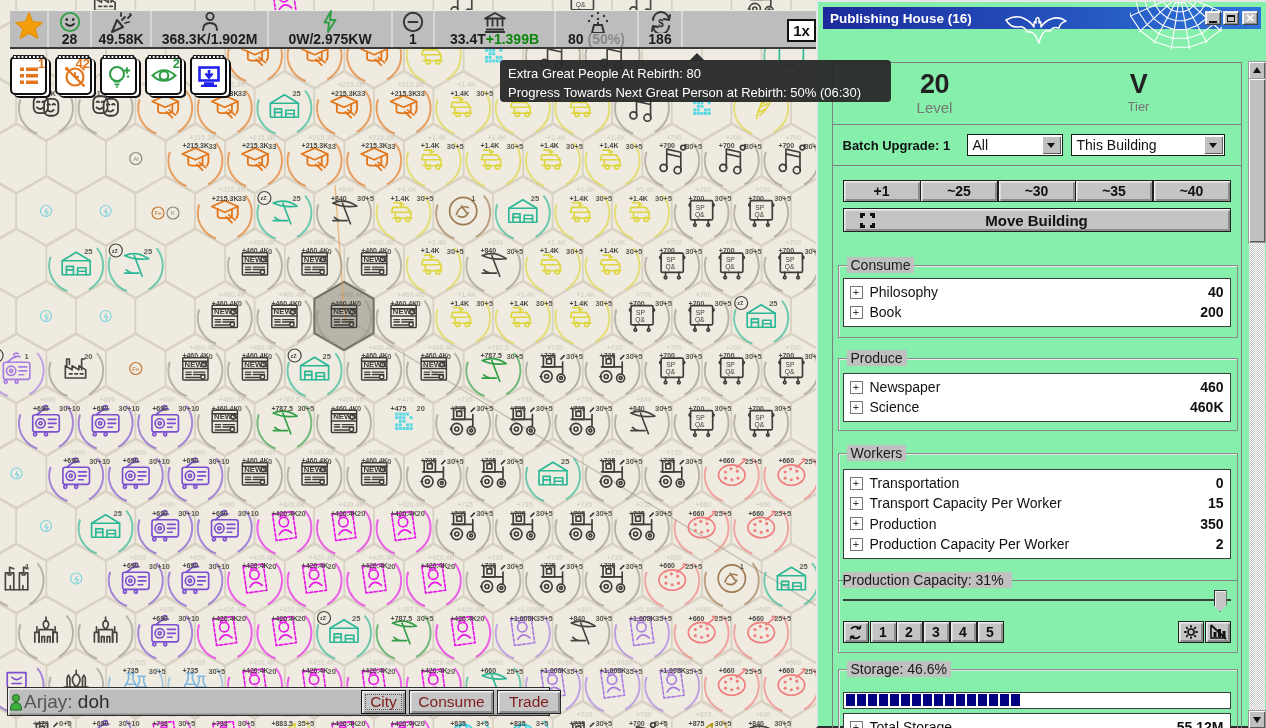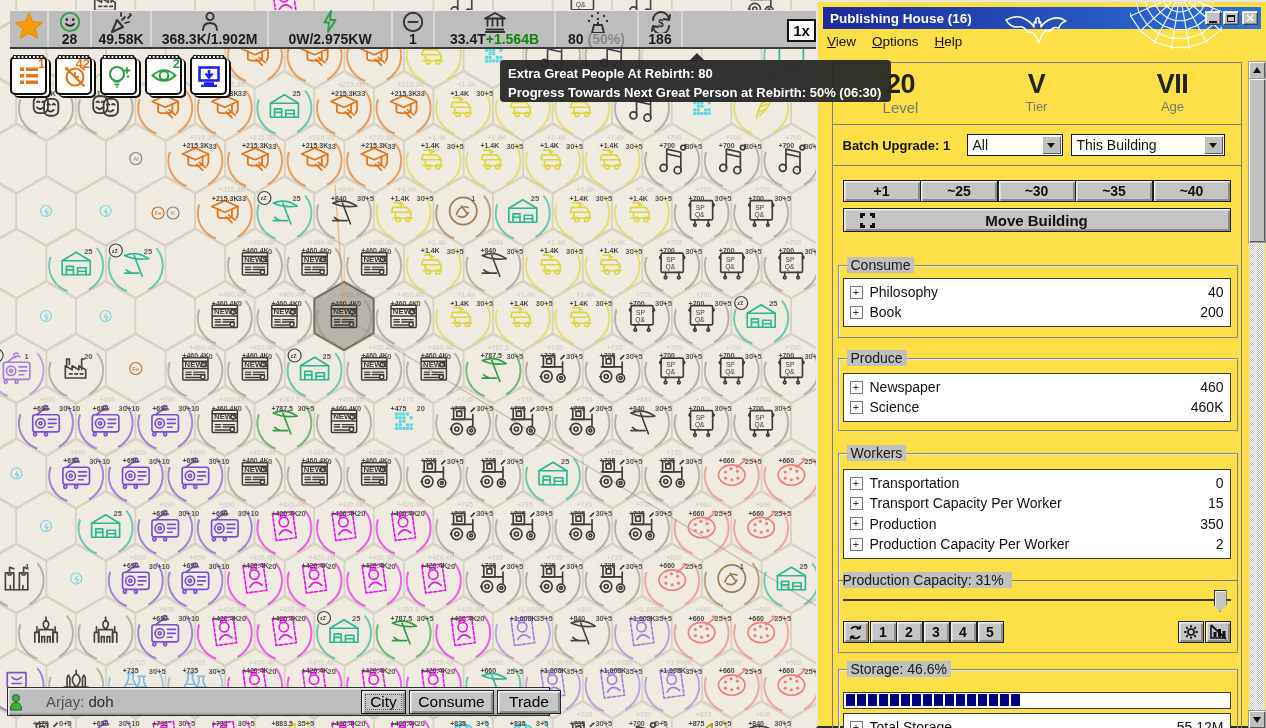--- a/index.html
+++ b/index.html
@@ -10,45 +10,45 @@
 #topbar .num{font-size:14px;font-weight:bold;color:#1c1c1c;line-height:13px;white-space:nowrap}
 #topbar .ico{height:21px;display:flex;align-items:flex-end;justify-content:center}
 .green{color:#0c860c}
 .dim{color:#8a8a8a;font-weight:bold}
 
 .pad{position:absolute;width:37px;height:39px;background:#fff;border:2px solid #101010;border-radius:5px;box-shadow:3px 2px 0 -1px #fff,4px 3px 0 0 #101010;display:flex;align-items:center;justify-content:center}
 .pad .coil{position:absolute;top:-4px;left:1px;right:1px;height:7px;background-image:radial-gradient(circle at 1.8px 3px,#fff 0 0.9px,#141414 1px 2.1px,transparent 2.3px);background-size:3.8px 7px;background-repeat:repeat-x}
 .pad .sup{position:absolute;top:-2px;right:0px;font-size:13px;font-weight:bold}
 
 #botbar{left:7px;top:687px;width:543px;height:29px;background:#bdbdbd;border:1px solid #2e2e2e;box-shadow:inset 1.5px 1.5px 0 #ececec,inset -1.5px -1.5px 0 #8f8f8f;display:flex;align-items:center}
-#botbar .lbl{font-size:15px;color:#2c2c2c;margin-left:22px}
-.btn98{background:#c6c6c6;border:1px solid #262626;box-shadow:inset 1.5px 1.5px 0 #f2f2f2,inset -2px -2px 0 #909090;font-size:15.5px;color:#000000;display:flex;align-items:center;justify-content:center;font-family:"Liberation Sans",sans-serif}
+#botbar .lbl{font-size:19px;color:#2c2c2c;margin-left:0}
+.btn98{background:#c6c6c6;border:1px solid #262626;box-shadow:inset 1.5px 1.5px 0 #f2f2f2,inset -2px -2px 0 #909090;font-size:15.5px;color:#7f1d1d;display:flex;align-items:center;justify-content:center;font-family:"Liberation Sans",sans-serif}
 
-#win{left:816px;top:0px;width:450px;height:728px;background:#fde047;border-left:2px solid #e6e6e6;border-top:2px solid #e6e6e6;border-bottom:2px solid #2e2e2e}
+#win{left:816px;top:0px;width:450px;height:728px;background:#86efac;border-left:2px solid #e6e6e6;border-top:2px solid #e6e6e6;border-bottom:2px solid #2e2e2e}
 #title{position:absolute;left:5px;top:5px;right:5px;height:22px;background:linear-gradient(90deg,#1c2a9c,#2d74d9);display:flex;align-items:center;color:#fff;font-weight:bold;font-size:13.5px;padding-left:7px}
 .tbtn{width:16px;height:14px;background:#c2c2c2;border:1px solid;border-color:#e8e8e8 #3f3f3f #3f3f3f #e8e8e8;box-shadow:inset 1px 1px 0 #fdfdfd,inset -1px -1px 0 #8a8a8a;display:flex;align-items:center;justify-content:center;margin-left:2px}
 #menu{position:absolute;left:5px;top:29px;right:5px;height:21px;display:flex;align-items:center;font-size:13.5px;color:#111}
 #menu span{margin-left:8px;margin-right:8px}
 #content{position:absolute;left:13.5px;top:60px;width:410px;height:668px;border:1px solid #7f7f7f;border-bottom:none}
 .sep{position:absolute;left:0;width:100%;border-top:1px solid #7f7f7f}
 .fld{position:absolute;left:5px;width:400px;border:1px solid #8a8a8a;box-shadow:inset 1px 1px 0 #e9e9e9}
 .fld .lg{position:absolute;top:-9px;left:8px;background:#c0c0c0;padding:0 4px;font-size:14px;color:#1a1a1a}
 .wbox{position:absolute;left:10px;width:388px;background:#fff;border:1.5px solid #3c3c3c;padding:3px 6px 2px 6px}
 .row{display:flex;align-items:center;height:20.3px;font-size:14px;color:#111}
 .row .plus{width:13px;height:13px;border:1px solid #777;font-size:11px;line-height:11px;text-align:center;color:#333;margin-right:7px;flex:none}
-.row .val{margin-left:auto;font-weight:normal}
+.row .val{margin-left:auto;font-weight:bold}
 .b98{background:#c4c4c4;border:1px solid #1f1f1f;box-shadow:inset 1.5px 1.5px 0 #efefef,inset -2px -2px 0 #8c8c8c;display:flex;align-items:center;justify-content:center;font-weight:bold;font-size:14px;color:#111;position:absolute}
 .sel{position:absolute;height:22px;background:#fff;border:1.5px solid #1a1a1a;font-size:14px;color:#111;display:flex;align-items:center;padding-left:5px}
 .sel .ar{position:absolute;right:1px;top:1px;bottom:1px;width:19px;background:#c0c0c0;box-shadow:inset 1px 1px 0 #fff,inset -1px -1px 0 #5c5c5c;display:flex;align-items:center;justify-content:center}
 .ar:after{content:"";border:4px solid transparent;border-top:5px solid #111;margin-top:5px}
 
 #sb{position:absolute;left:431px;top:60px;width:16px;height:666px;background-image:conic-gradient(#fff 0 25%,#c9c9c9 0 50%,#fff 0 75%,#c9c9c9 0);background-size:2px 2px}
 .sbtn{position:absolute;left:0;width:16px;height:17px;background:#c0c0c0;box-shadow:inset 1px 1px 0 #fff,inset -1px -1px 0 #5a5a5a,0 0 0 1px #9a9a9a;display:flex;align-items:center;justify-content:center}
 
-#tip{left:500px;top:60px;width:391px;height:42px;background:rgba(40,40,40,0.95);border-radius:4px;color:#fff;font-size:13px;font-weight:bold;padding:4px 0 0 8px;line-height:19px;z-index:50;white-space:nowrap;overflow:hidden}
+#tip{left:500px;top:60px;width:391px;height:42px;background:rgba(40,40,40,0.95);border-radius:4px;color:#fff;font-size:13px;font-weight:normal;padding:4px 0 0 8px;line-height:19px;z-index:50;white-space:nowrap;overflow:hidden}
 
 </style></head><body>
 <div class="abs" style="left:0;top:0;width:818px;height:728px;overflow:hidden">
     <svg width="818" height="728" viewBox="0 0 818 728" style="position:absolute;left:0;top:0">
       <rect x="0" y="0" width="818" height="728" fill="#e3ddcf"></rect>
       <path d="M-73.2,-33.2 L-43.6,-16.1 L-43.6,18.1 L-73.2,35.2 L-102.8,18.1 L-102.8,-16.1 Z" fill="#f0ebe1" stroke="#d8d2c3" stroke-width="1.4"></path>
       <path d="M-13.6,-33.2 L16.0,-16.1 L16.0,18.1 L-13.6,35.2 L-43.2,18.1 L-43.2,-16.1 Z" fill="#f0ebe1" stroke="#d8d2c3" stroke-width="1.4"></path>
       <path d="M46.0,-33.2 L75.6,-16.1 L75.6,18.1 L46.0,35.2 L16.4,18.1 L16.4,-16.1 Z" fill="#f0ebe1" stroke="#d8d2c3" stroke-width="1.4"></path>
       <path d="M105.6,-33.2 L135.2,-16.1 L135.2,18.1 L105.6,35.2 L76.0,18.1 L76.0,-16.1 Z" fill="#f0ebe1" stroke="#d8d2c3" stroke-width="1.4"></path>
       <path d="M165.2,-33.2 L194.8,-16.1 L194.8,18.1 L165.2,35.2 L135.6,18.1 L135.6,-16.1 Z" fill="#f0ebe1" stroke="#d8d2c3" stroke-width="1.4"></path>
@@ -2295,21 +2295,21 @@
       </div>
       <div class="num">1</div>
     </div>
     <div class="sec" style="width:121px">
       <div class="ico">
         <svg width="24" height="22" viewBox="0 0 24 22" style="">
           <path d="M2,7.5 L12,2 L22,7.5 Z" fill="none" stroke="#333" stroke-width="1.8" stroke-linejoin="round"></path>
           <path d="M4.5,7.5 V15.5 M9.5,7.5 V15.5 M14.5,7.5 V15.5 M19.5,7.5 V15.5 M3,18.5 h18 M2,21 h20" stroke="#333" stroke-width="1.8"></path>
         </svg>
       </div>
-      <div class="num">33.4T<span class="green">+1.564B</span></div>
+      <div class="num">33.4T<span class="green">+1.399B</span></div>
     </div>
     <div class="sec" style="width:83px">
       <div class="ico">
         <svg width="24" height="22" viewBox="0 0 24 22" style="">
           <path d="M9,14 h8 l2,8 H7 Z" fill="none" stroke="#333" stroke-width="2" stroke-linejoin="round"></path>
           <path d="M13,14 v-3" stroke="#333" stroke-width="2"></path>
           <circle cx="13" cy="8" r="1.2" fill="#333"></circle>
           <circle cx="7" cy="5" r="1.2" fill="#333"></circle>
           <circle cx="19" cy="5" r="1.2" fill="#333"></circle>
           <circle cx="13" cy="2" r="1.2" fill="#333"></circle>
@@ -2413,38 +2413,29 @@
           <path d="M50,-8 L91.6,29.5"></path>
           <path d="M50,-8 L101.5,13.9"></path>
           <path d="M41.0,-7.2 L41.8,-4.3 L43.4,-1.9 L45.8,-0.1 L48.6,0.9 L51.6,0.9 L54.4,-0.1 L56.7,-2.0 L58.3,-4.5"></path>
           <path d="M32.1,-6.4 L33.6,-0.7 L36.8,4.3 L41.5,7.9 L47.2,9.8 L53.1,9.7 L58.7,7.7 L63.4,4.0 L66.6,-1.0"></path>
           <path d="M23.1,-5.6 L25.3,3.0 L30.3,10.4 L37.3,15.8 L45.8,18.7 L54.7,18.6 L63.1,15.6 L70.1,10.1 L74.9,2.5"></path>
           <path d="M14.1,-4.9 L17.1,6.6 L23.7,16.6 L33.1,23.8 L44.4,27.6 L56.3,27.5 L67.5,23.5 L76.8,16.1 L83.1,6.1"></path>
           <path d="M5.2,-4.1 L8.9,10.3 L17.1,22.7 L28.9,31.7 L43.0,36.4 L57.8,36.3 L71.8,31.4 L83.4,22.1 L91.4,9.6"></path>
           <path d="M-3.8,-3.3 L0.7,14.0 L10.5,28.8 L24.6,39.7 L41.6,45.3 L59.4,45.2 L76.2,39.2 L90.1,28.1 L99.7,13.1"></path>
         </g>
       </svg></div>
-    <div id="menu">
-      <span style="margin-left:4px"><u>V</u>iew</span>
-      <span><u>O</u>ptions</span>
-      <span><u>H</u>elp</span>
-    </div>
     <div id="content">
       <div style="position:absolute;left:0;top:0;width:100%;height:61px;display:flex;text-align:center">
         <div style="flex:1;padding-top:6px">
           <div style="font-size:27px;font-weight:bold;color:#222;line-height:30px;letter-spacing:-0.5px">20</div>
           <div style="font-size:15px;color:#777">Level</div>
         </div>
         <div style="flex:1;padding-top:6px">
           <div style="font-size:27px;font-weight:bold;color:#222;line-height:30px;letter-spacing:-0.5px">V</div>
           <div style="font-size:13px;color:#777">Tier</div>
-        </div>
-        <div style="flex:1;padding-top:6px">
-          <div style="font-size:27px;font-weight:bold;color:#222;line-height:30px;letter-spacing:-0.5px">VII</div>
-          <div style="font-size:13px;color:#777">Age</div>
         </div>
       </div>
       <div class="sep" style="top:61px"></div>
       <div style="position:absolute;left:10px;top:75px;font-size:13px;font-weight:bold;color:#111">Batch Upgrade: 1</div>
       <div class="sel" style="left:134px;top:71px;width:96px">All<div class="ar"></div></div>
       <div class="sel" style="left:238px;top:71px;width:154px">This Building<div class="ar"></div></div>
       <div class="sep" style="top:102px"></div>
       <div class="b98" style="left:10px;top:117px;width:78px;height:22px">+1</div>
       <div class="b98" style="left:87.5px;top:117px;width:78px;height:22px">~25</div>
       <div class="b98" style="left:165.0px;top:117px;width:78px;height:22px">~30</div>

